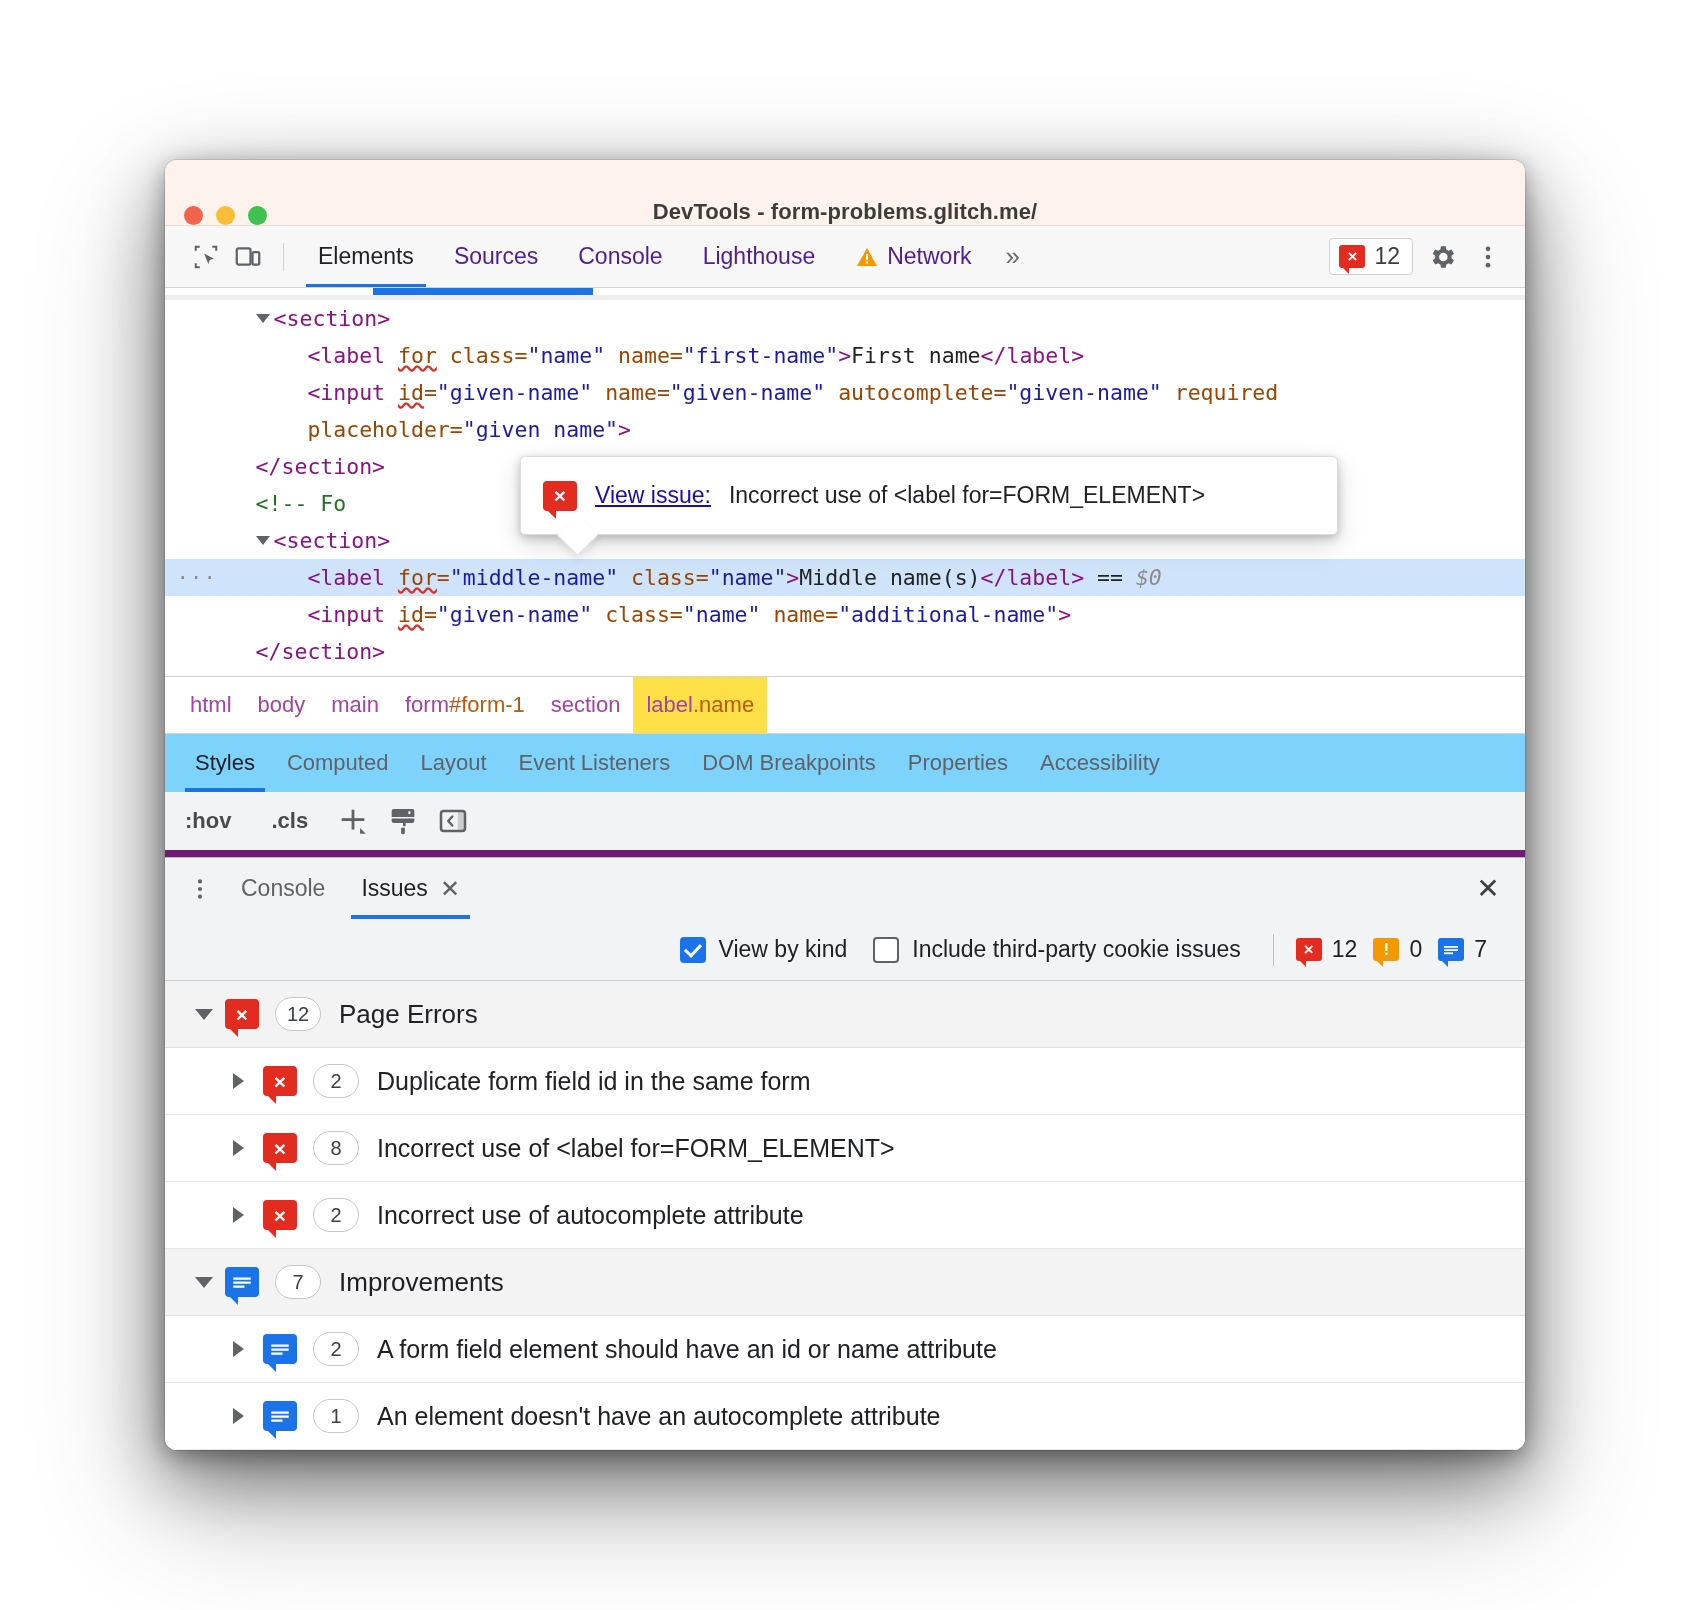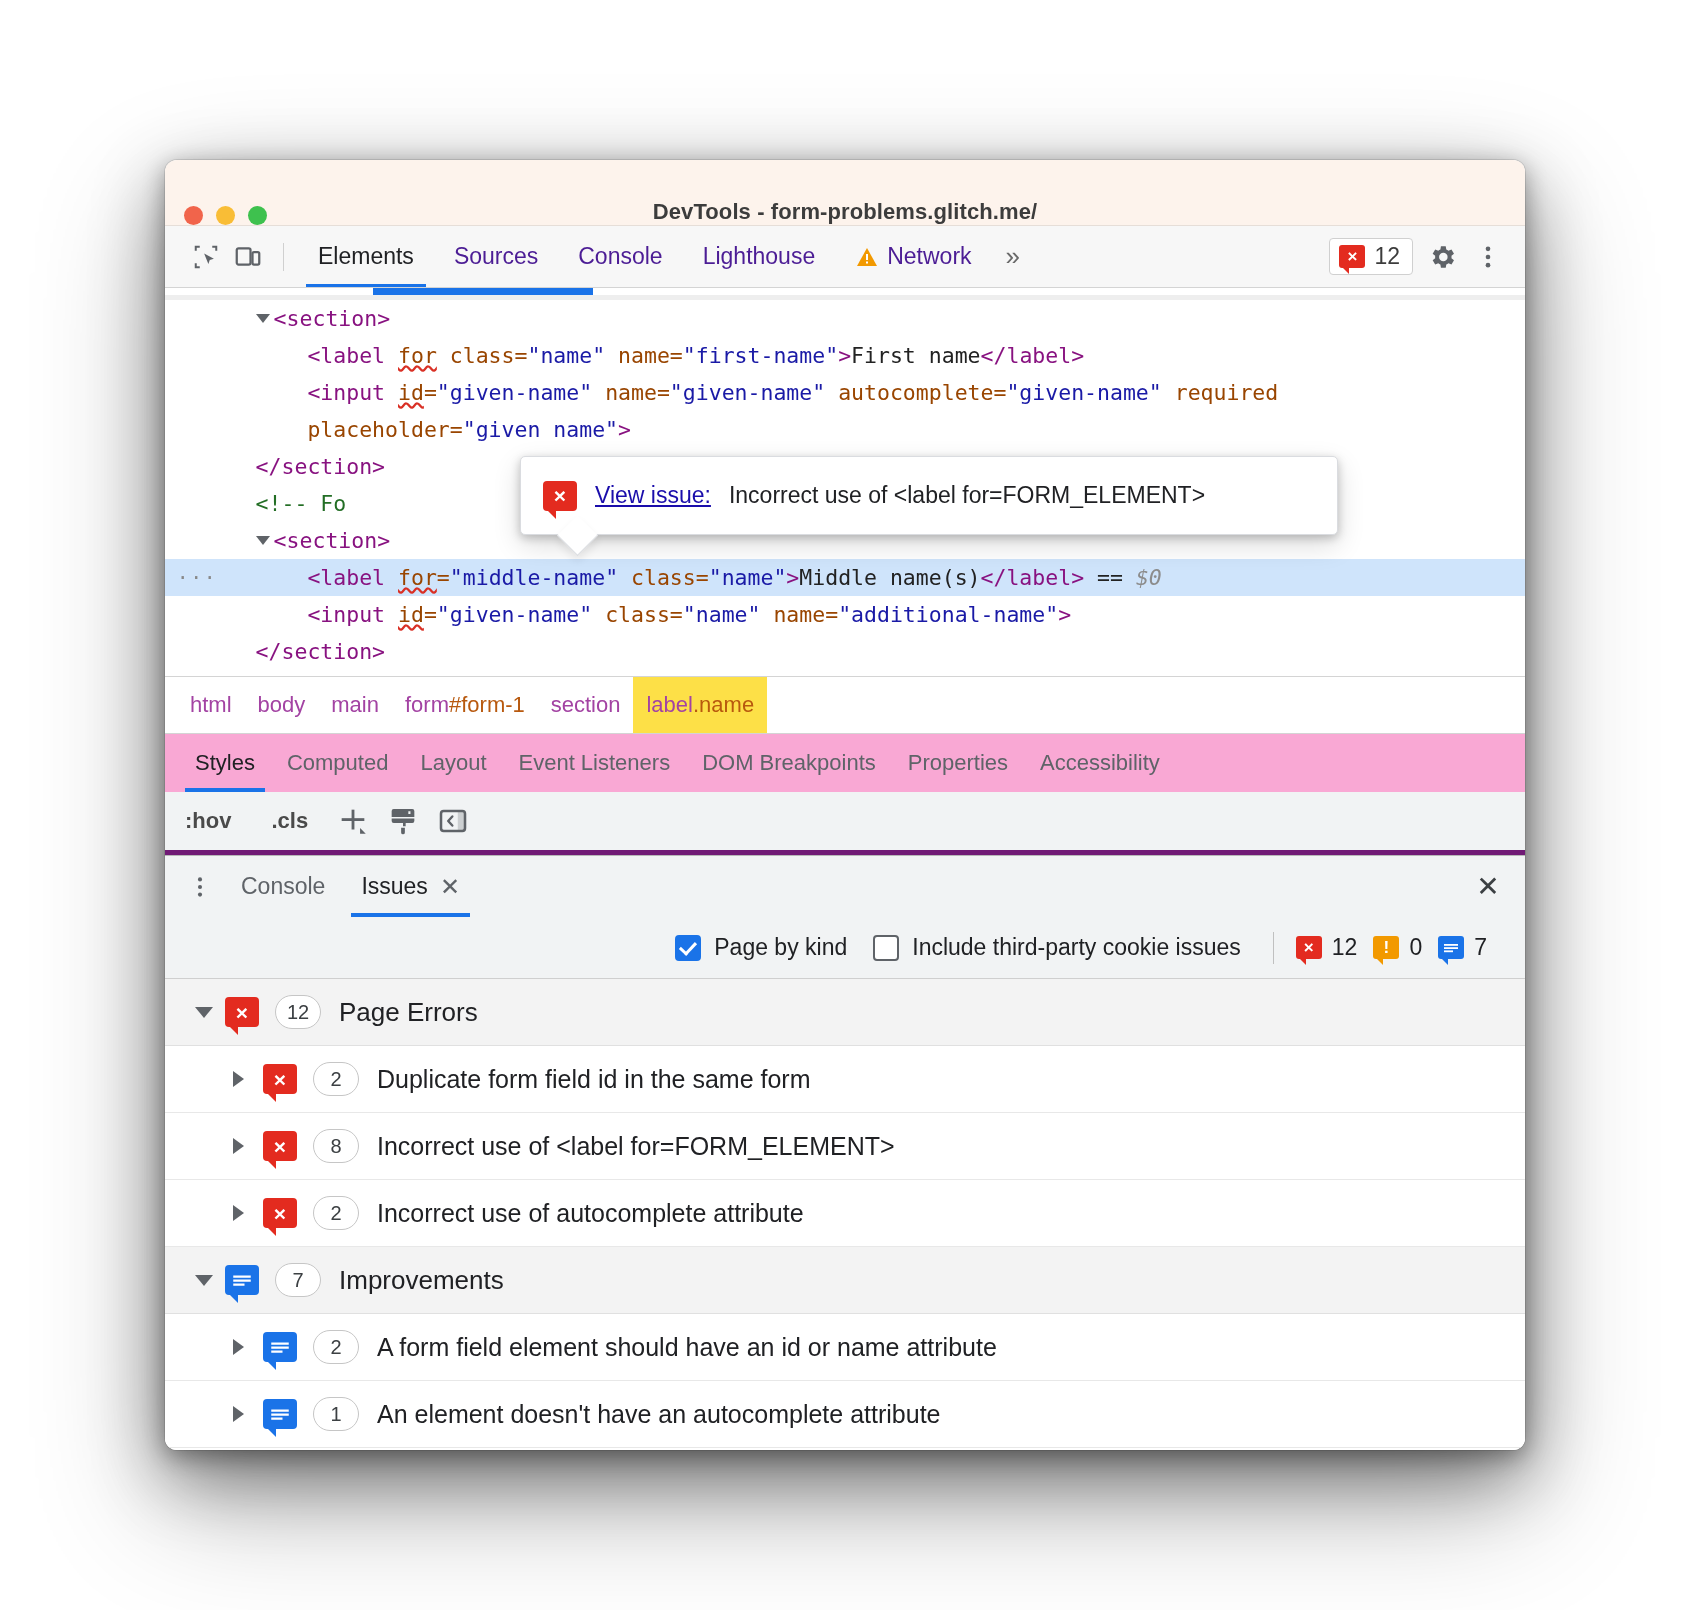--- a/index.html
+++ b/index.html
@@ -249,23 +249,23 @@
     padding: 0 13px;
     height: 100%;
     display: flex; align-items: center;
     white-space: nowrap;
   }
   .crumb.sel { background: #fde047; }
   .crumb .cls { color: #b8590e; }
 
   
   .spane {
-    background: #f9a8d4;
-    flex: 0 0 auto;
-    border-bottom: 5px solid #701a75;
+    background: #7dd3fc;
+    flex: 0 0 auto;
+    border-bottom: 7px solid #701a75;
   }
   .stabs {
     height: 58px;
     display: flex; align-items: center;
     padding-left: 14px;
   }
   .stab {
     font-size: 22px; color: #5f6368;
     padding: 0 16px;
     height: 100%;
@@ -613,21 +613,21 @@
         <span>Issues</span>
         <span class="x">✕</span>
       </div>
       <div class="dspacer"></div>
       <div class="dclose">✕</div>
     </div>
 
     <div class="issues-toolbar">
       <div class="chk-wrap">
         <span class="chk on"></span>
-        <span>Page by kind</span>
+        <span>View by kind</span>
       </div>
       <div class="chk-wrap">
         <span class="chk"></span>
         <span>Include third-party cookie issues</span>
       </div>
       <div class="vsep"></div>
       <div class="cnt-group">
         <span class="bubble err">
             <span class="gl">×</span>
           </span>

